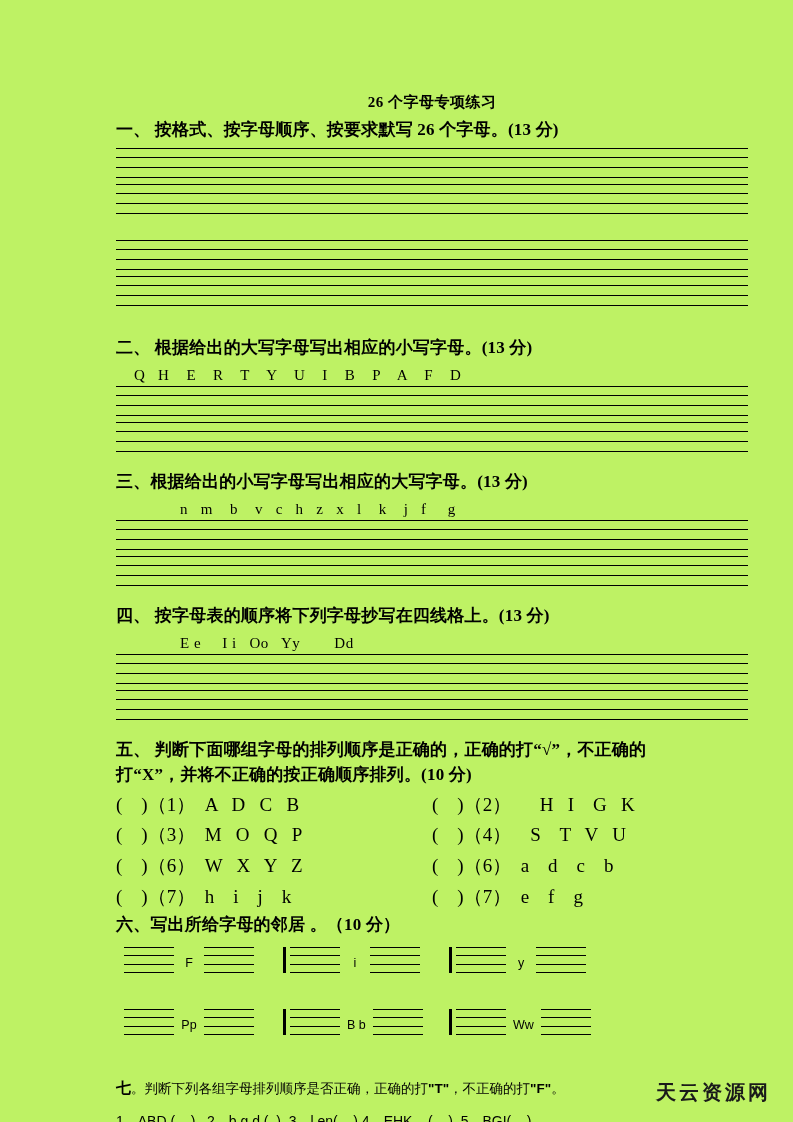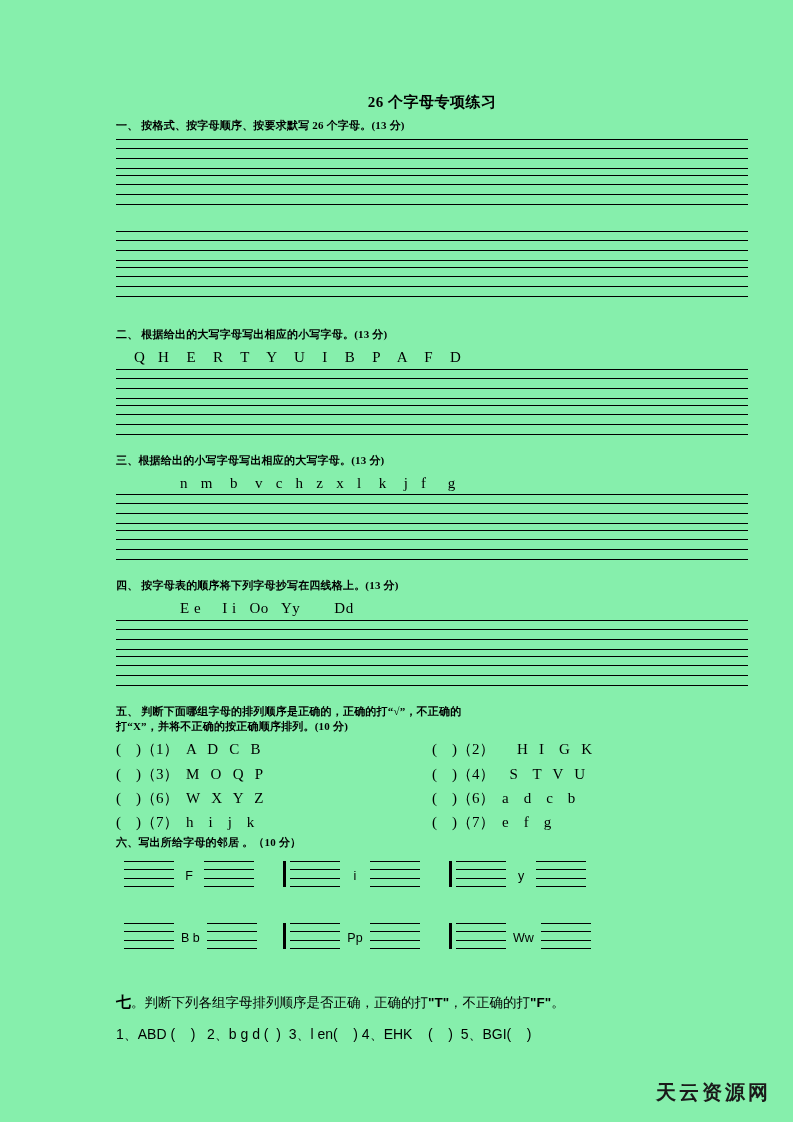--- a/index.html
+++ b/index.html
@@ -14,42 +14,42 @@
     font-family: "Liberation Serif", "DejaVu Serif", serif;
     color: #000000;
     overflow: hidden;
   }
 
   .page {
     position: absolute;
     left: 0; top: 0;
     width: 793px;
     height: 1122px;
-    background: #86efac;
+    background: #bef264;
   }
 
   .content {
     position: absolute;
     left: 116px;
     top: 92px;
     width: 632px;
   }
 
   
   .doc-title {
     text-align: center;
     font-weight: bold;
     font-size: 15px;
     letter-spacing: 0.5px;
     margin: 0 0 6px 0;
     line-height: 1.35;
   }
   .sec-head {
     font-weight: bold;
-    font-size: 11px;
+    font-size: 17px;
     line-height: 1.45;
     margin: 0;
     letter-spacing: 0.2px;
   }
 
   .letters-row {
     font-size: 15px;
     line-height: 1.5;
     letter-spacing: 0.5px;
     margin: 3px 0 0 18px;
@@ -78,21 +78,21 @@
   .grid4 > i      { top: 9px; border-top-width: 1.2px; }
   .grid4 > b      { top: 19px; border-top-width: 1.2px; }
   .grid4::after   { top: 29px; }
 
   .grid-gap-sm { height: 6px; }
   .grid-gap-lg { height: 26px; }
 
   
   .choice-list {
     margin-top: 2px;
-    font-size: 15px;
+    font-size: 19px;
     line-height: 1.62;
   }
   .choice-line {
     display: flex;
     white-space: pre;
   }
   .choice-col {
     width: 50%;
     white-space: pre;
   }
@@ -316,32 +316,32 @@
               <b></b>
             </div>
         </div>
       </div>
       <div class="nb-row">
         <div class="nb-cell div-right">
           <div class="mini-grid">
               <i></i>
               <b></b>
             </div>
+          <div class="nb-letter">Pp</div>
+          <div class="mini-grid">
+              <i></i>
+              <b></b>
+            </div>
+        </div>
+        <div class="nb-cell div-right">
+          <div class="mini-grid">
+              <i></i>
+              <b></b>
+            </div>
           <div class="nb-letter">B b</div>
-          <div class="mini-grid">
-              <i></i>
-              <b></b>
-            </div>
-        </div>
-        <div class="nb-cell div-right">
-          <div class="mini-grid">
-              <i></i>
-              <b></b>
-            </div>
-          <div class="nb-letter">Pp</div>
           <div class="mini-grid">
               <i></i>
               <b></b>
             </div>
         </div>
         <div class="nb-cell">
           <div class="mini-grid">
               <i></i>
               <b></b>
             </div>

